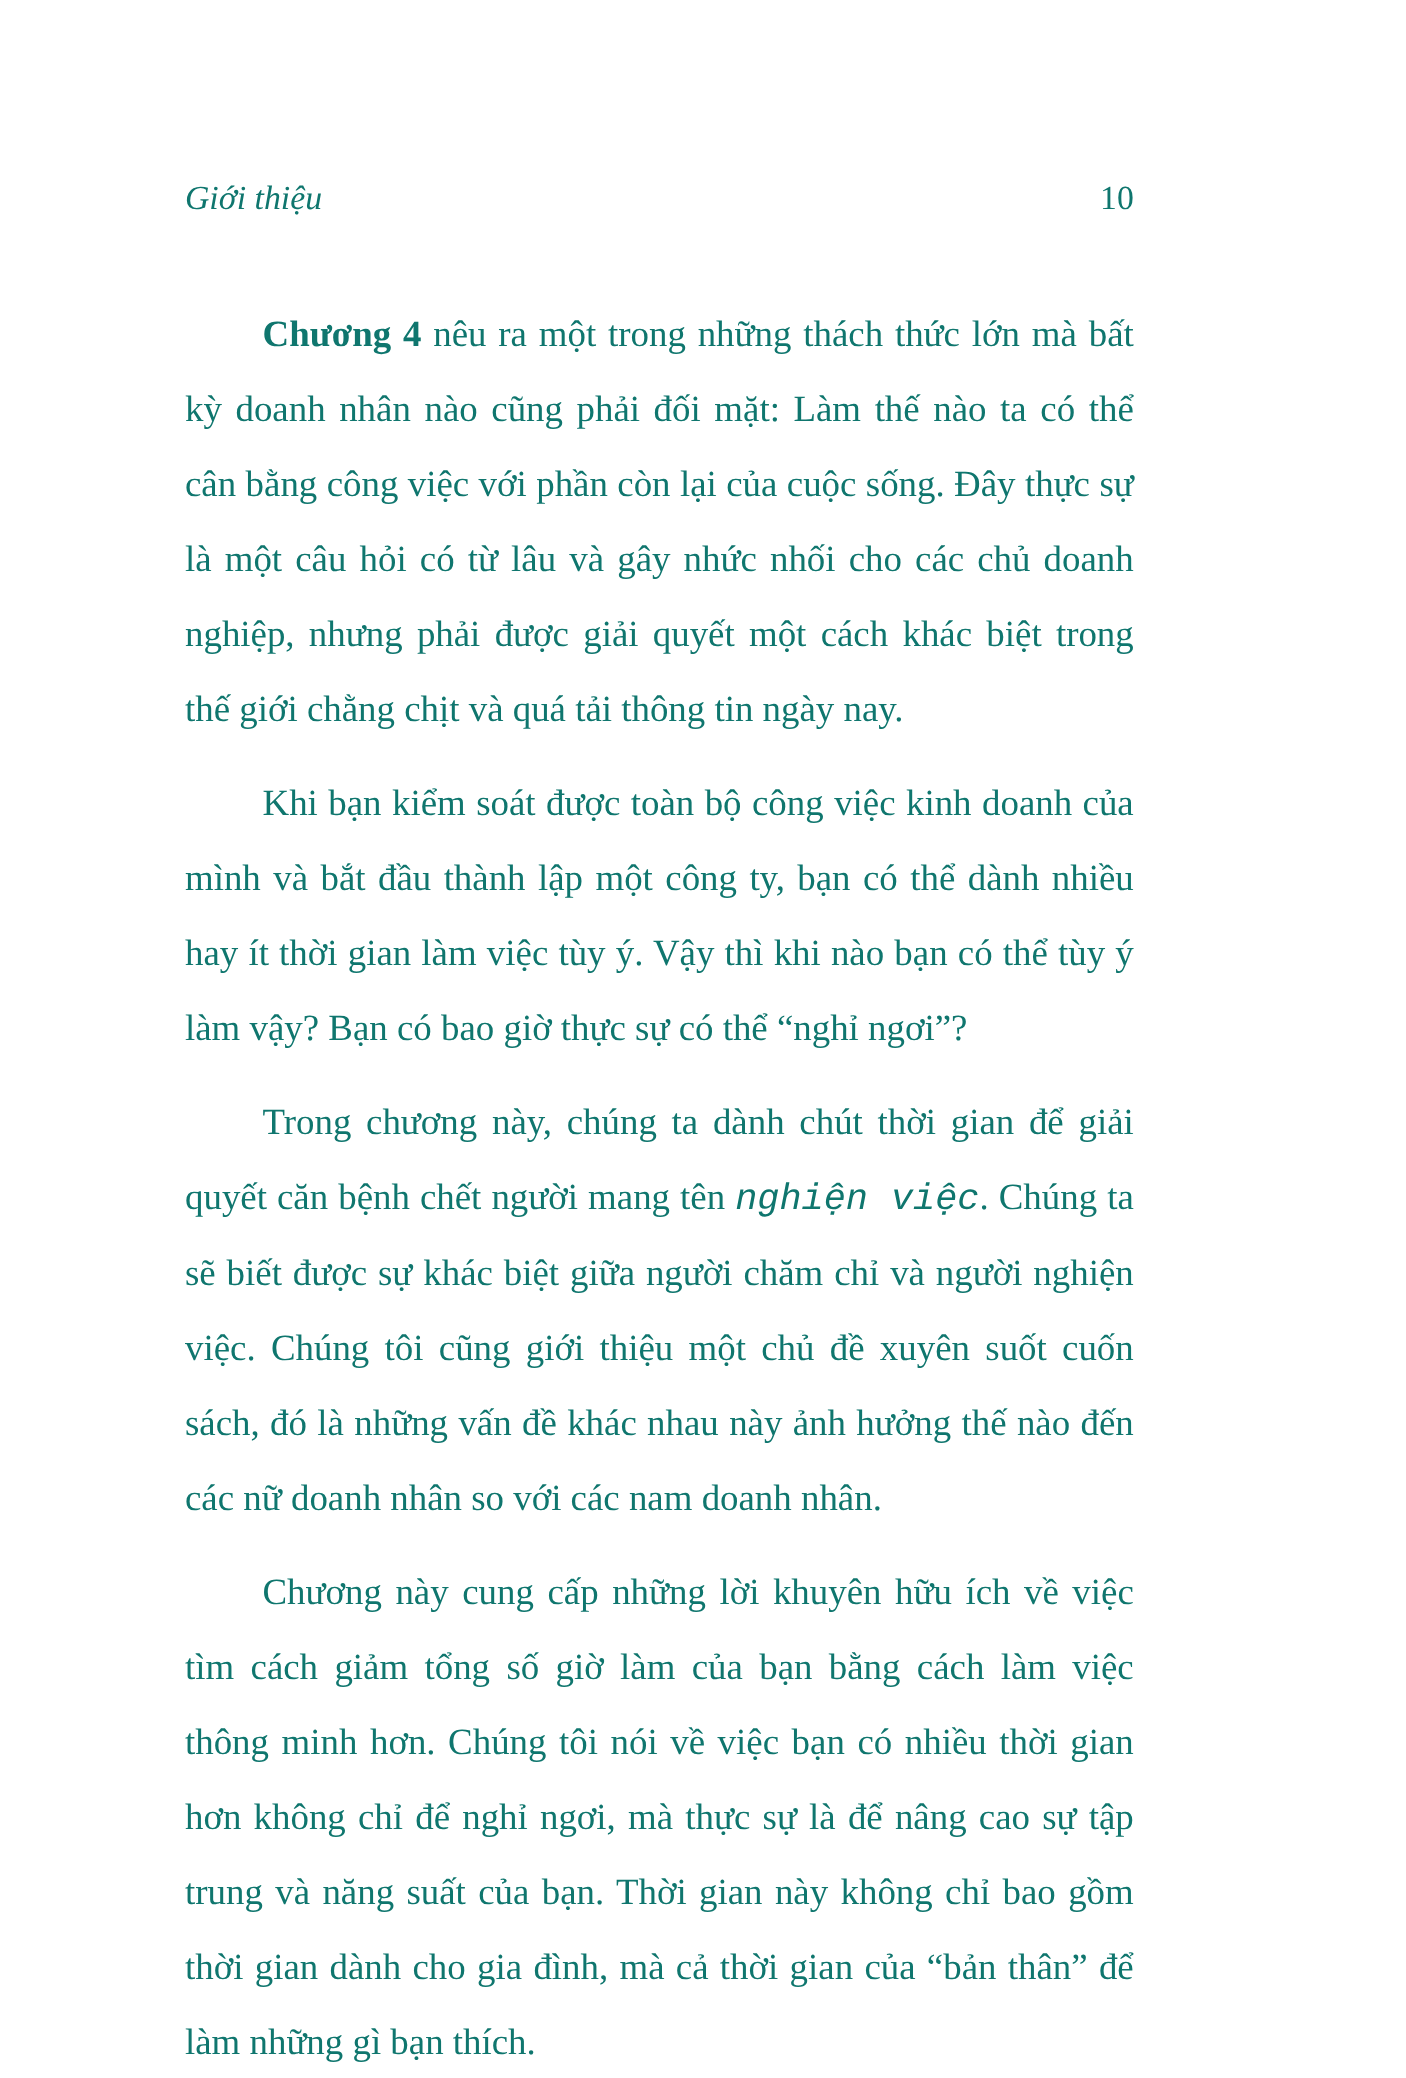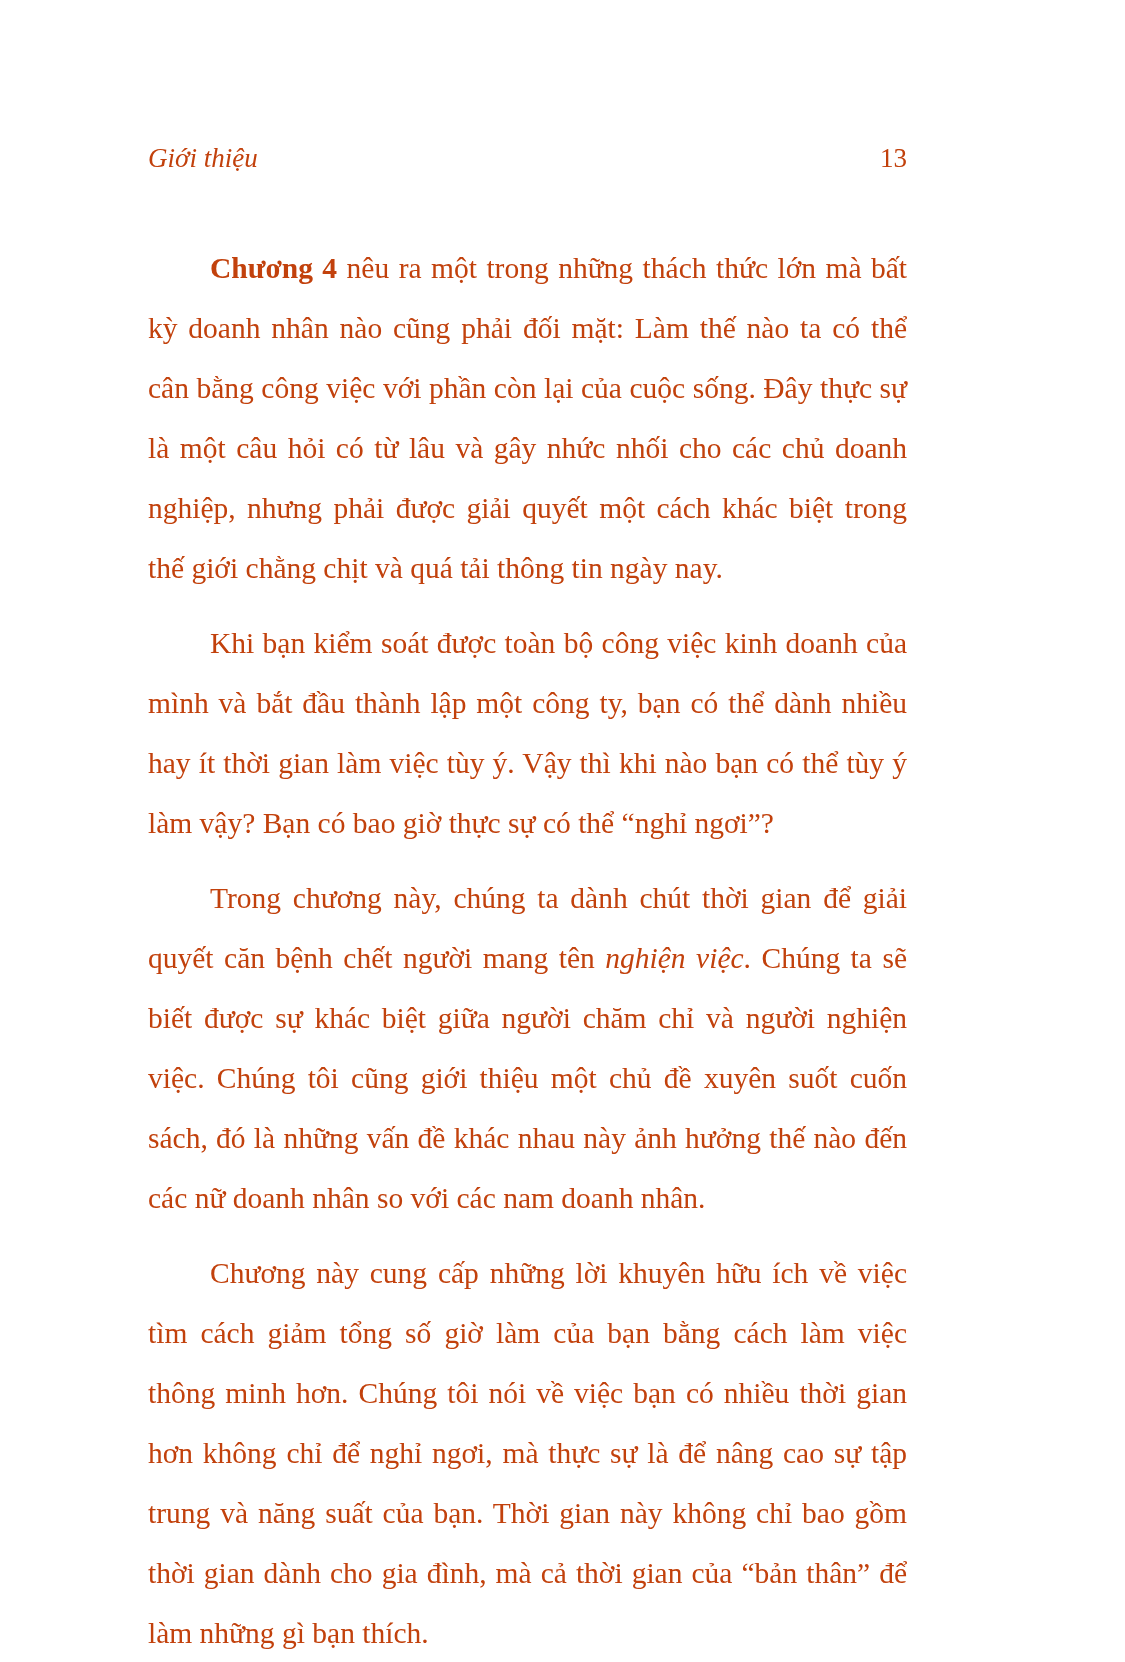--- a/index.html
+++ b/index.html
@@ -7,21 +7,21 @@
     padding: 0;
     background: #ffffff;
   }
   .page {
     width: 1125px;
     height: 1662px;
     background: #ffffff;
     box-sizing: border-box;
     padding: 142px 218px 40px 148px;
     font-family: "Liberation Serif", serif;
-    color: #c2410c;
+    color: #0f766e;
     position: relative;
     overflow: hidden;
   }
   .header {
     display: flex;
     justify-content: space-between;
     align-items: baseline;
     font-size: 27px;
     line-height: 1.2;
     margin-bottom: 64px;
@@ -35,29 +35,29 @@
   .body-text {
     font-size: 29.5px;
     line-height: 60px;
     text-align: justify;
   }
   .para {
     margin: 0 0 15px 0;
     text-indent: 62px;
   }
   .bold { font-weight: bold; }
-  .italic { font-style: italic; }
+  .italic { font-style: italic; font-family: Liberation Mono, monospace; }
 </style>
 </head>
 <body>
 
 <div class="page">
   <div class="header">
     <span class="section-title">Giới thiệu</span>
-    <span class="page-number">13</span>
+    <span class="page-number">10</span>
   </div>
   <div class="body-text" id="paragraphs">
       <p class="para"><span class="bold">Chương 4</span><span> nêu ra một trong những thách thức lớn mà bất kỳ doanh nhân nào cũng phải đối mặt: Làm thế nào ta có thể cân bằng công việc với phần còn lại của cuộc sống. Đây thực sự là một câu hỏi có từ lâu và gây nhức nhối cho các chủ doanh nghiệp, nhưng phải được giải quyết một cách khác biệt trong thế giới chằng chịt và quá tải thông tin ngày nay.</span></p>
       <p class="para"><span>Khi bạn kiểm soát được toàn bộ công việc kinh doanh của mình và bắt đầu thành lập một công ty, bạn có thể dành nhiều hay ít thời gian làm việc tùy ý. Vậy thì khi nào bạn có thể tùy ý làm vậy? Bạn có bao giờ thực sự có thể “nghỉ ngơi”?</span></p>
       <p class="para"><span>Trong chương này, chúng ta dành chút thời gian để giải quyết căn bệnh chết người mang tên </span><span class="italic">nghiện việc</span><span>. Chúng ta sẽ biết được sự khác biệt giữa người chăm chỉ và người nghiện việc. Chúng tôi cũng giới thiệu một chủ đề xuyên suốt cuốn sách, đó là những vấn đề khác nhau này ảnh hưởng thế nào đến các nữ doanh nhân so với các nam doanh nhân.</span></p>
       <p class="para"><span>Chương này cung cấp những lời khuyên hữu ích về việc tìm cách giảm tổng số giờ làm của bạn bằng cách làm việc thông minh hơn. Chúng tôi nói về việc bạn có nhiều thời gian hơn không chỉ để nghỉ ngơi, mà thực sự là để nâng cao sự tập trung và năng suất của bạn. Thời gian này không chỉ bao gồm thời gian dành cho gia đình, mà cả thời gian của “bản thân” để làm những gì bạn thích.</span></p>
     </div>
 </div>
 
 </body></html>

